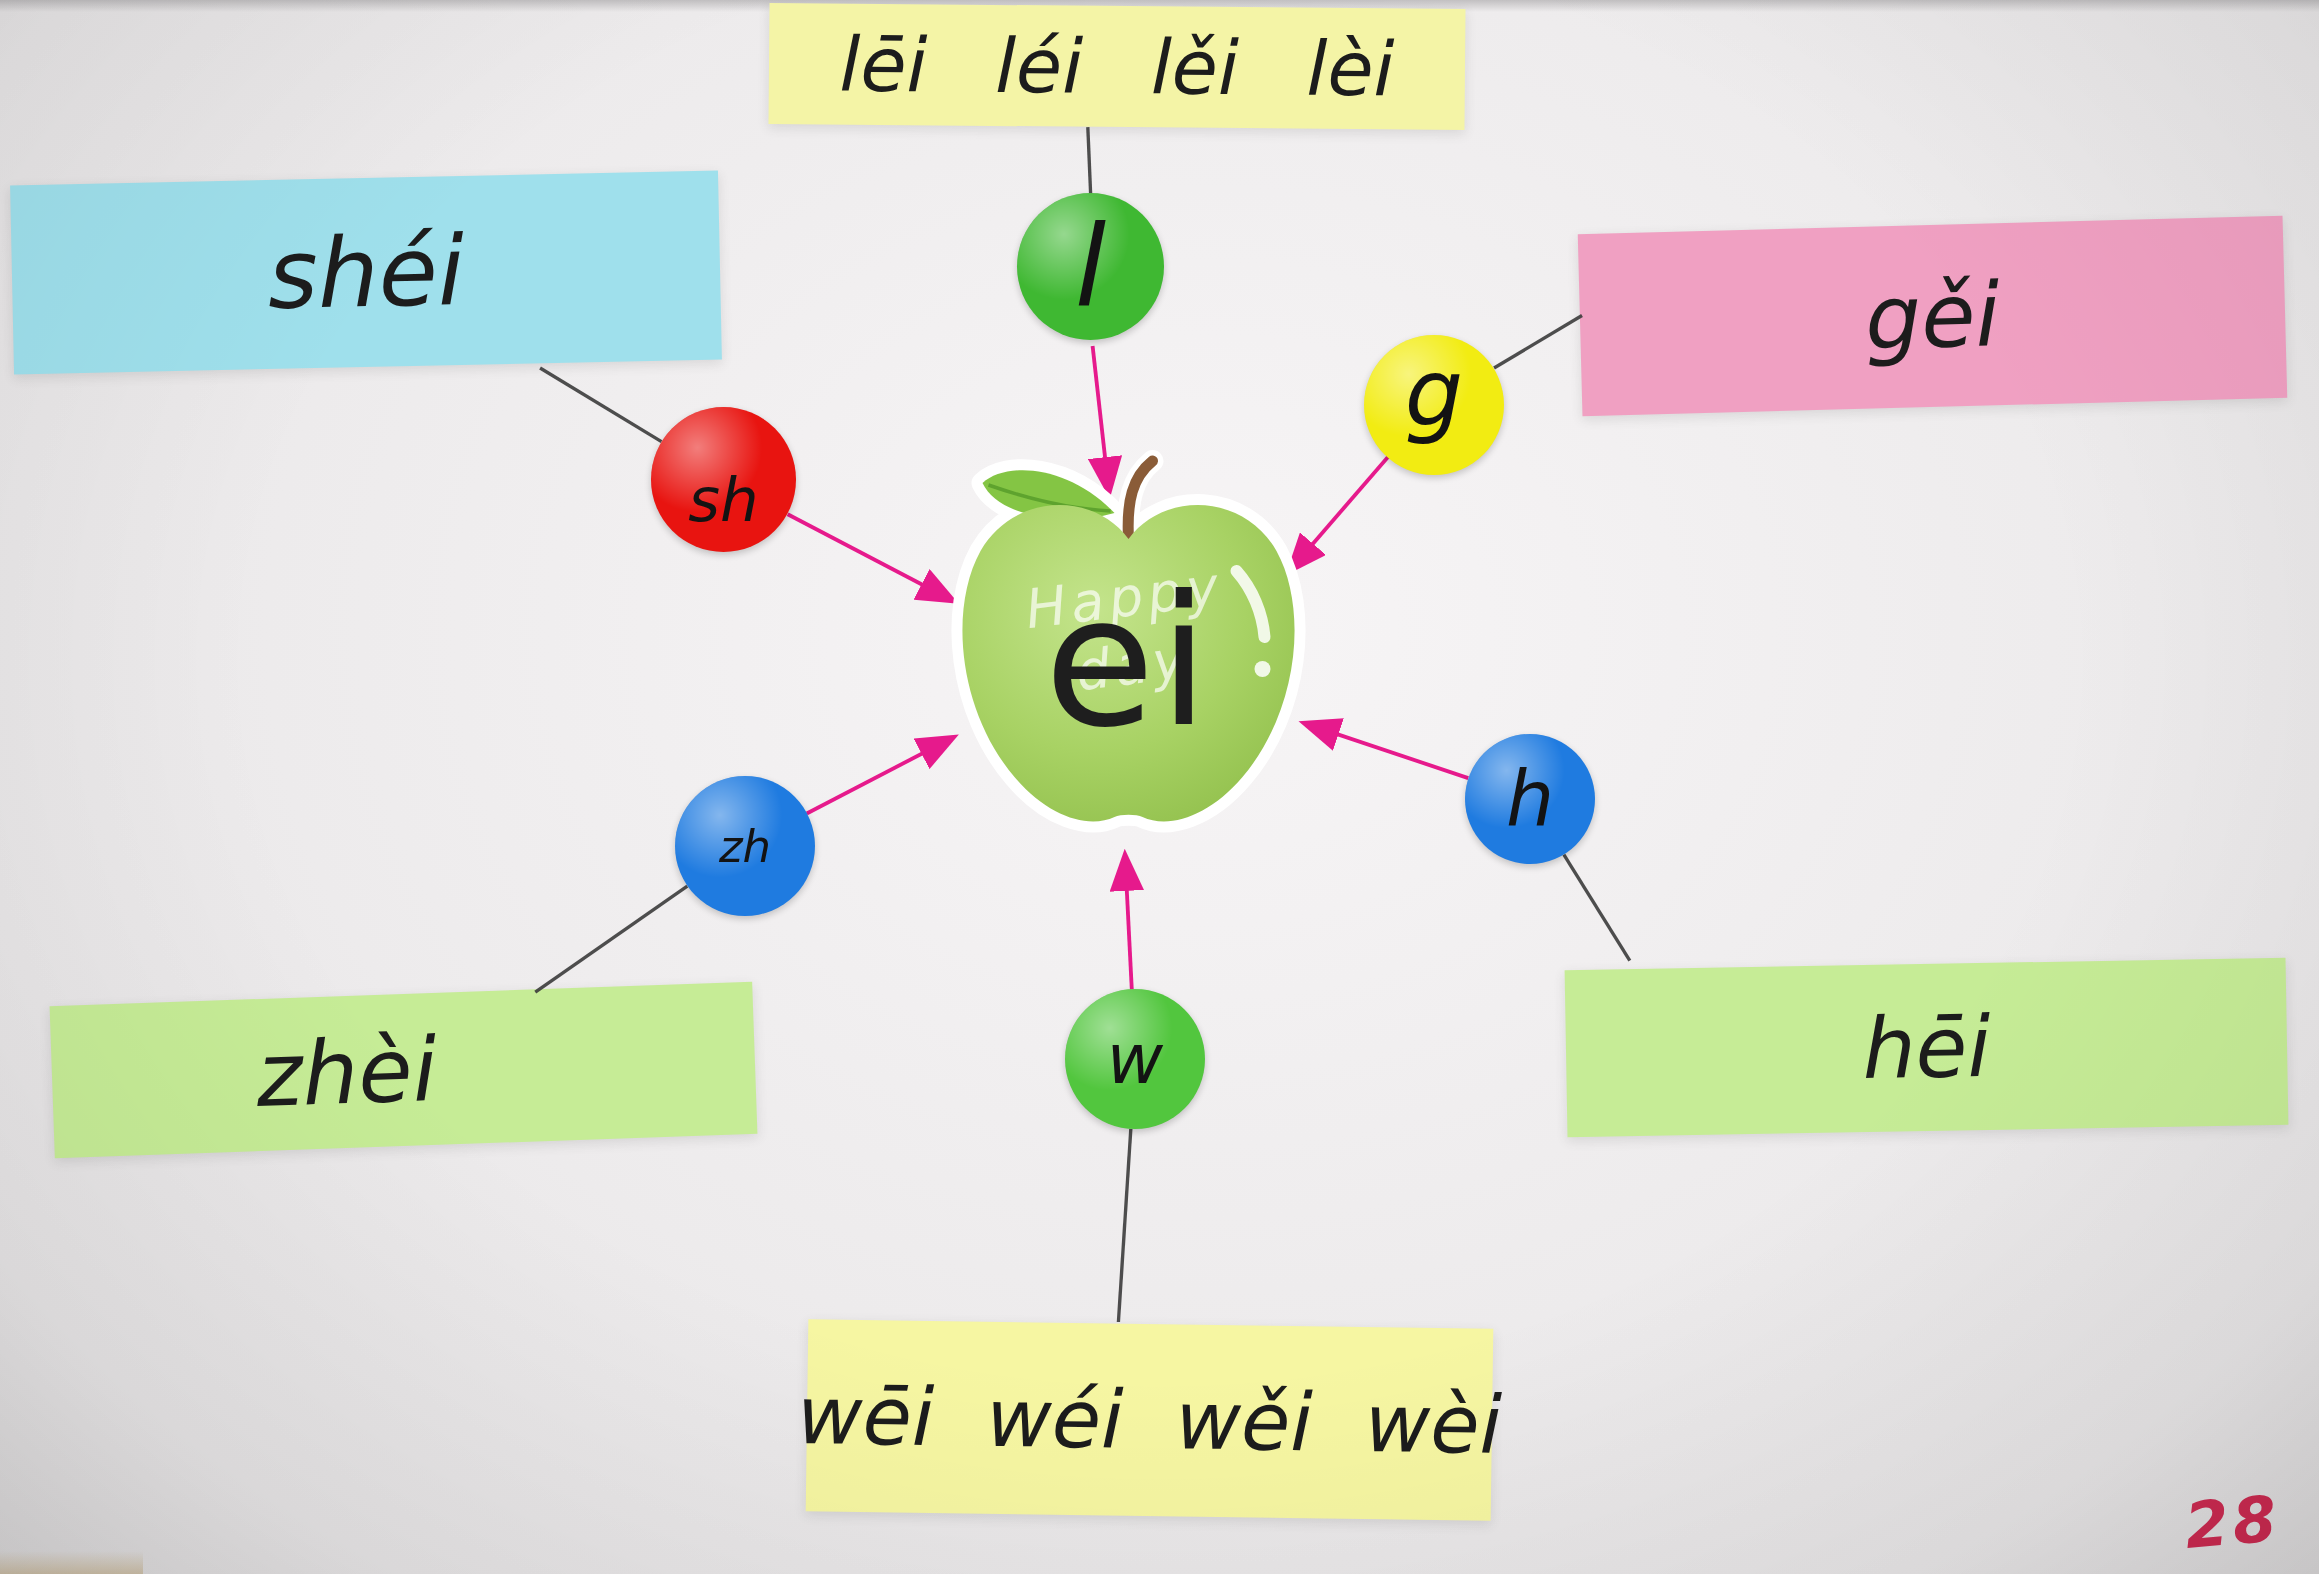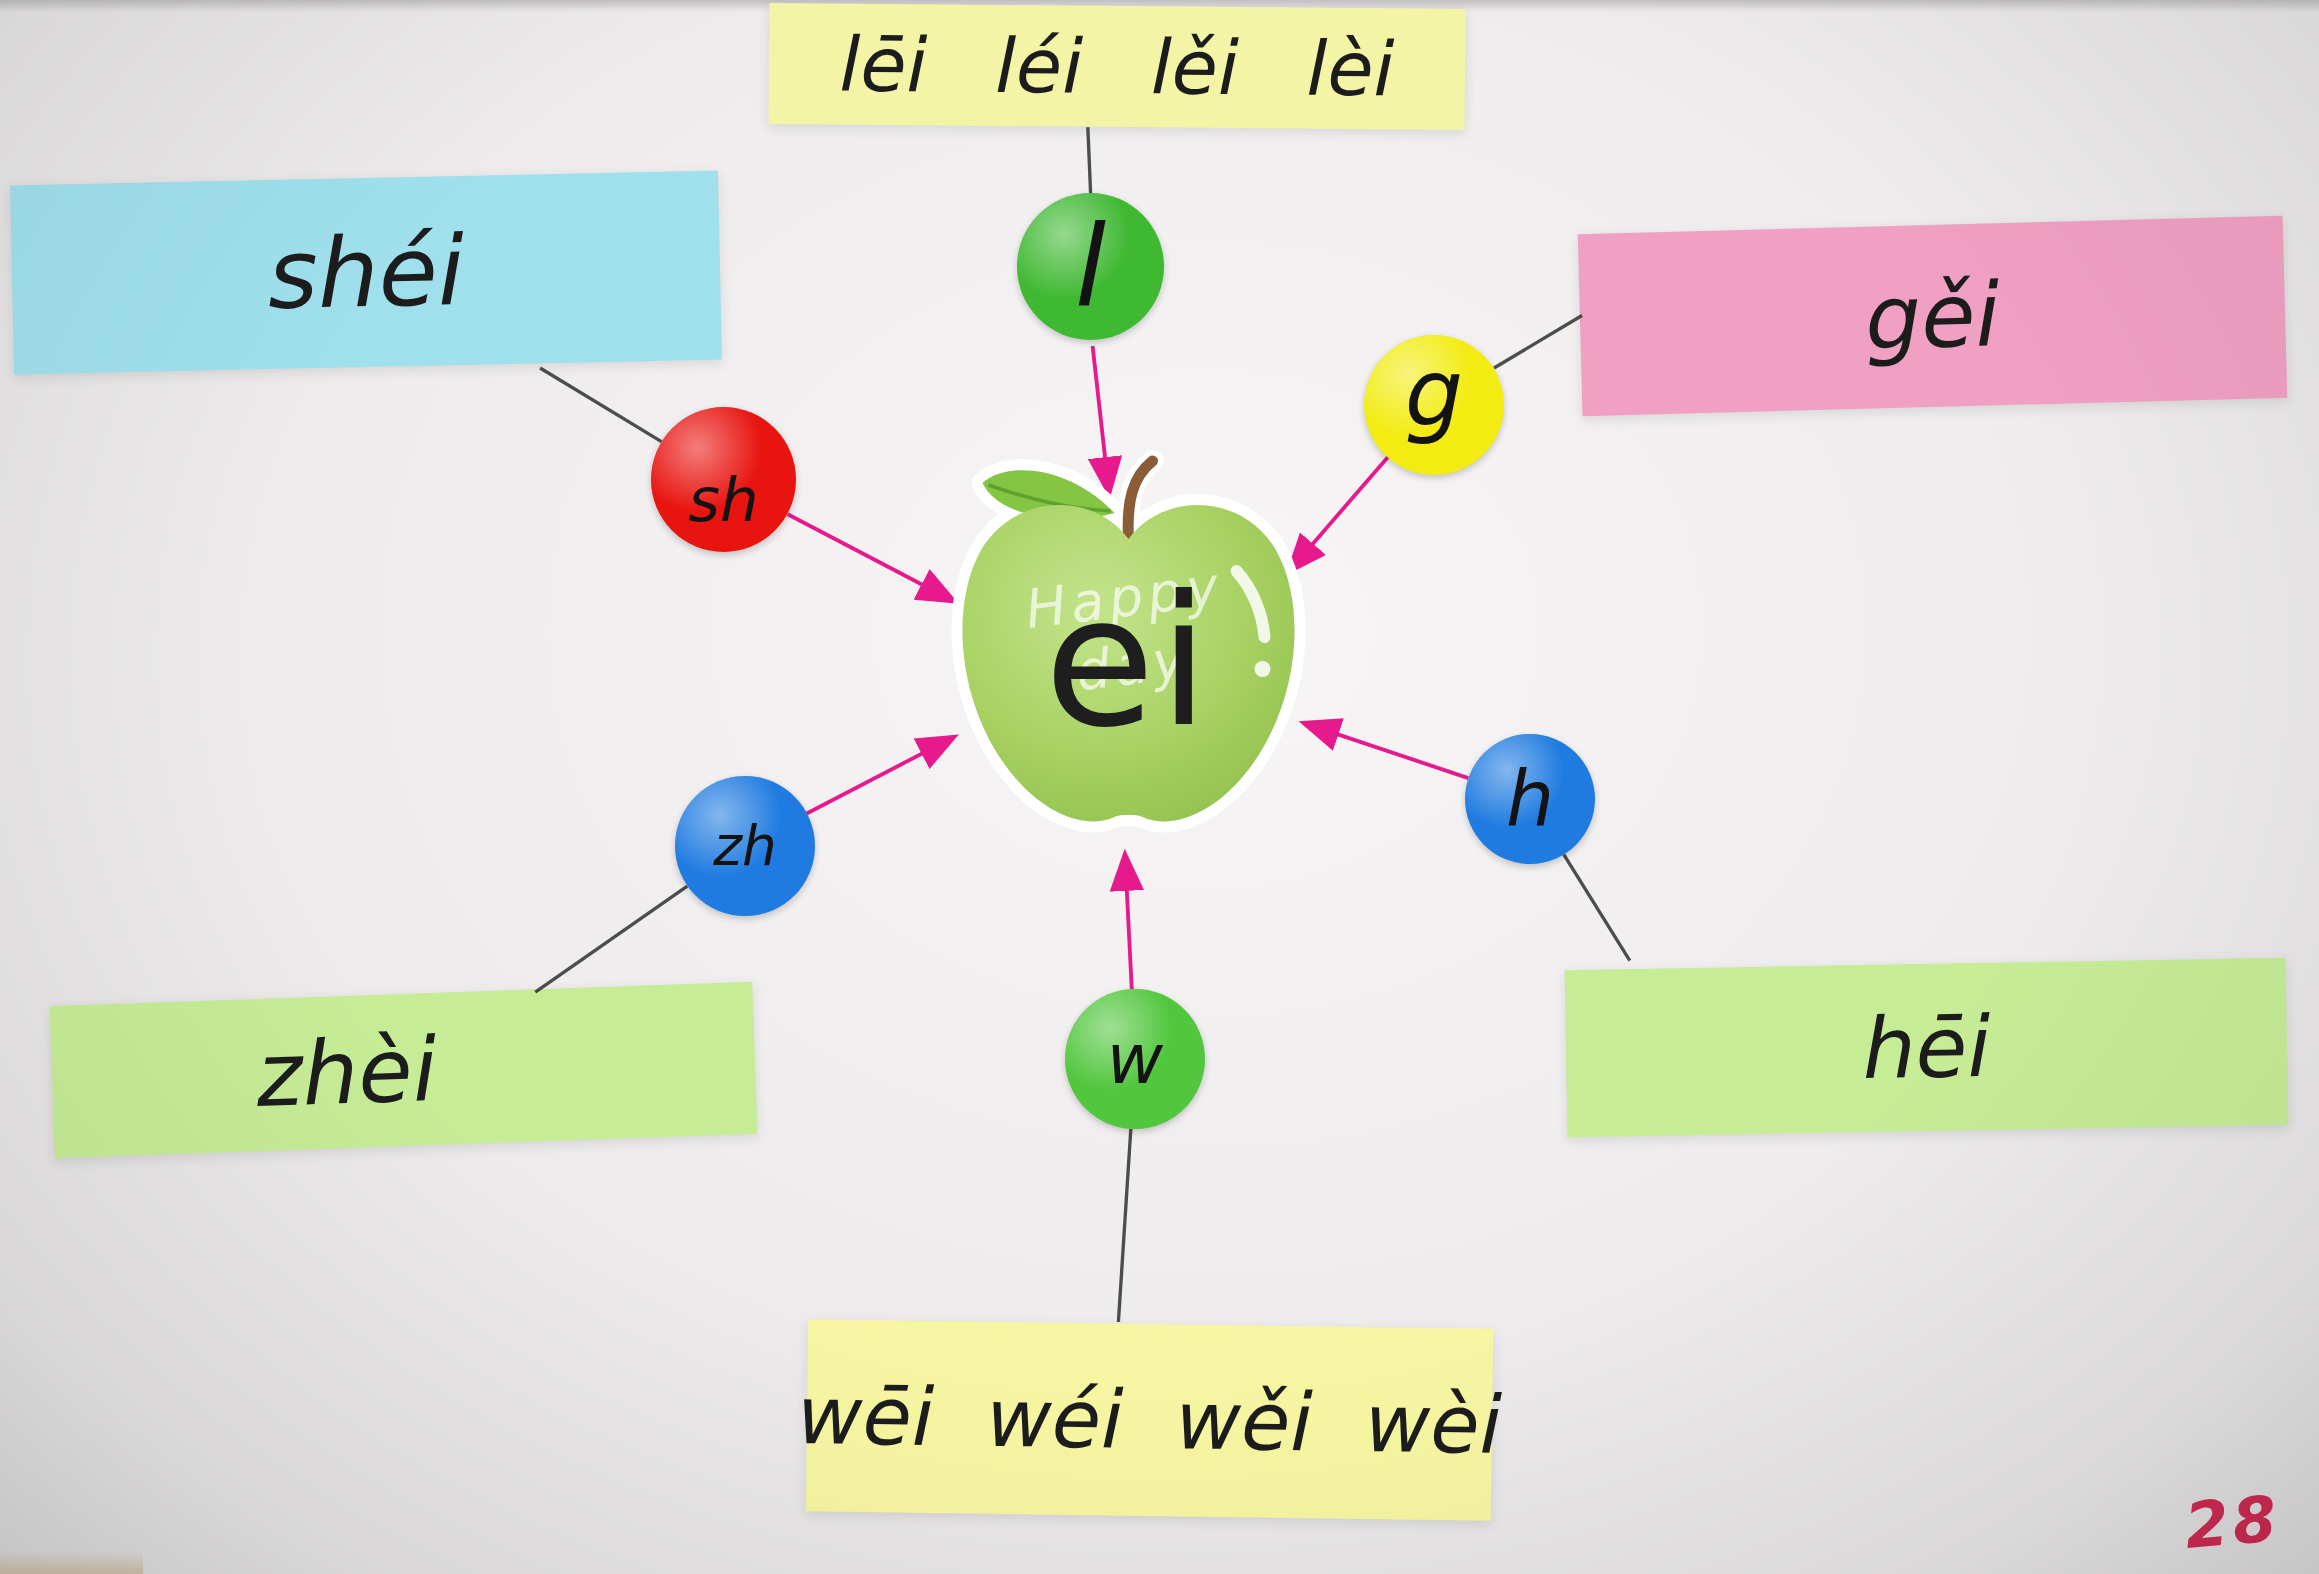--- a/index.html
+++ b/index.html
@@ -43,21 +43,21 @@
   .circle::after{content:"";position:absolute;inset:0;border-radius:50%;
     background:radial-gradient(circle at 32% 28%, rgba(255,255,255,.45) 0%, rgba(255,255,255,0) 45%);}
   .circle span{position:relative;z-index:1;font-style:italic;color:#131313;line-height:1;}
   .c-l { left:1017px; top:193px;  width:147px; height:147px; }
   .c-l  span{font-size:113px;}
   .c-g { left:1364px; top:335px;  width:140px; height:140px; }
   .c-g  span{font-size:92px; padding-bottom:23px;}
   .c-sh{ left:651px;  top:407px;  width:145px; height:145px; }
   .c-sh span{font-size:61px;margin-top:40px;}
   .c-zh{ left:675px;  top:776px;  width:140px; height:140px; }
-  .c-zh span{font-size:55px;}
+  .c-zh span{font-size:45px;}
   .c-h { left:1465px; top:734px;  width:130px; height:130px; }
   .c-h  span{font-size:76px;}
   .c-w { left:1065px; top:989px; width:140px; height:140px; }
   .c-w  span{font-size:69px;}
 
   
   .apple-wrap{position:absolute;left:918px;top:421px;width:421px;height:480px;}
   .apple-wrap svg{position:absolute;left:0;top:0;width:100%;height:100%;}
   .watermark{position:absolute;left:0;right:0;top:143px;text-align:center;
     font-style:italic;color:rgba(255,255,255,.68);font-size:54px;line-height:1.25;

